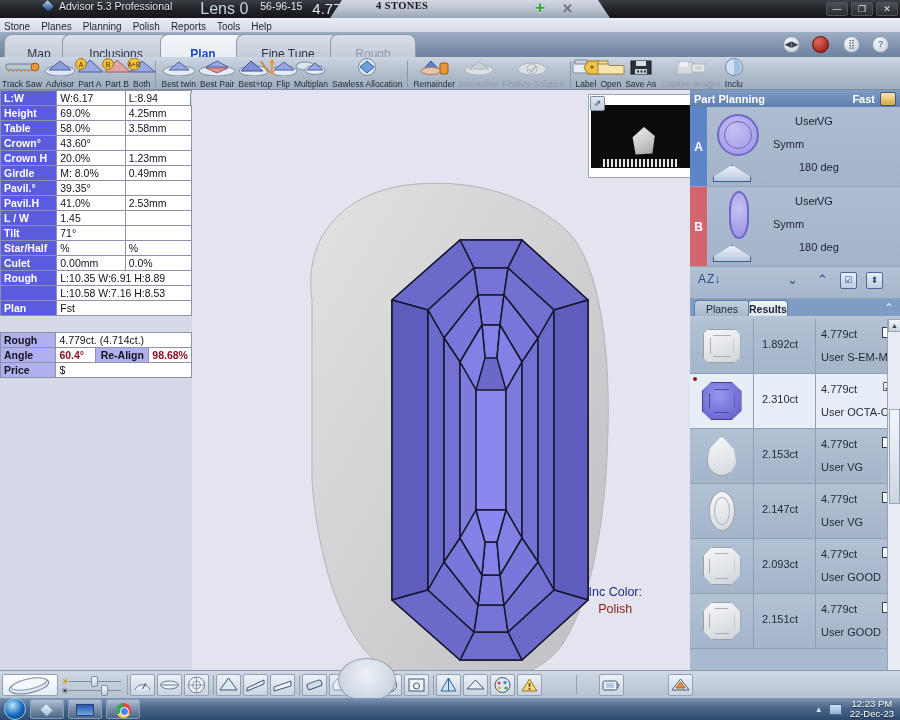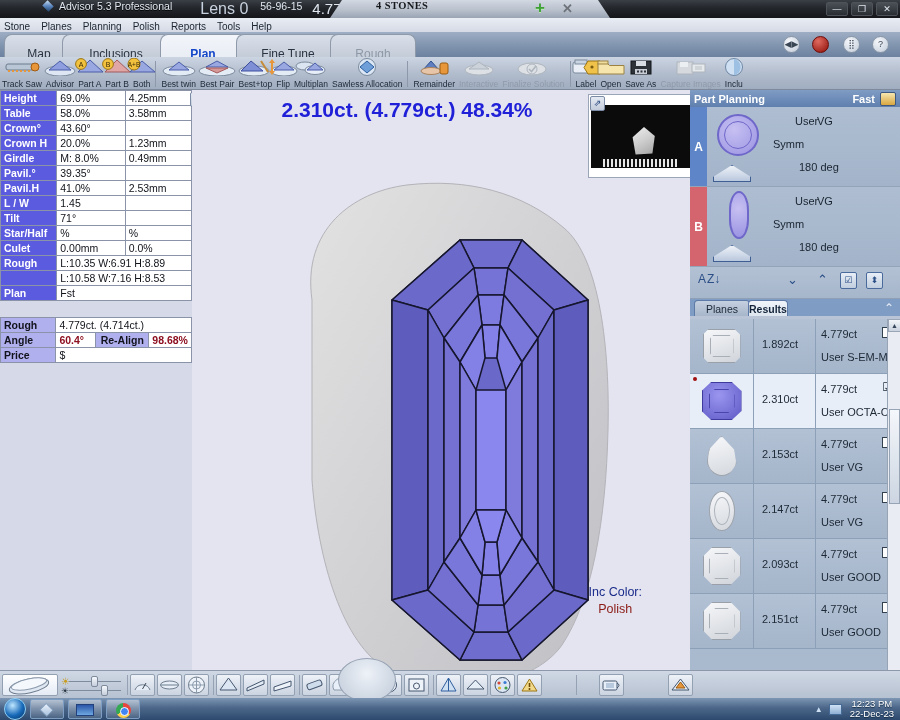--- a/index.html
+++ b/index.html
@@ -718,20 +718,25 @@
             <path d="M12 .7 A8.5 8.5 0 0 1 12 17.3 Z" fill="#9ec0e2"></path>
           </svg>
       </span>
       <span class="cap">Inclu</span>
     </div>
   </div>
 
   <div class="leftpanel">
     <table class="params">
       <tbody>
+          <tr>
+            <td class="hdr">L:W</td>
+            <td class="c2">W:6.17</td>
+            <td class="c3">L:8.94</td>
+          </tr>
       <tr>
             <td class="hdr">Height</td>
             <td class="c2">69.0%</td>
             <td class="c3">4.25mm</td>
           </tr>
       <tr>
             <td class="hdr">Table</td>
             <td class="c2">58.0%</td>
             <td class="c3">3.58mm</td>
           </tr>
@@ -811,21 +816,20 @@
         <td class="hdr">Price</td>
         <td colspan="3">$</td>
       </tr>
     </tbody>
       </table>
   </div>
 
   <div class="rt-expand">⇗</div>
 
   <div class="viewport">
-    <div class="headline">2.310ct. (4.779ct.) 48.34%</div>
 
     <svg width="498" height="570" style="position:absolute;left:0;top:10px">
       <defs>
         <linearGradient id="roughG" x1="0" y1="0" x2="1" y2="1">
           <stop offset="0%" stop-color="#e2e2e2"></stop>
           <stop offset="55%" stop-color="#cfcfd2"></stop>
           <stop offset="100%" stop-color="#bfbfc4"></stop>
         </linearGradient>
       </defs>
 

